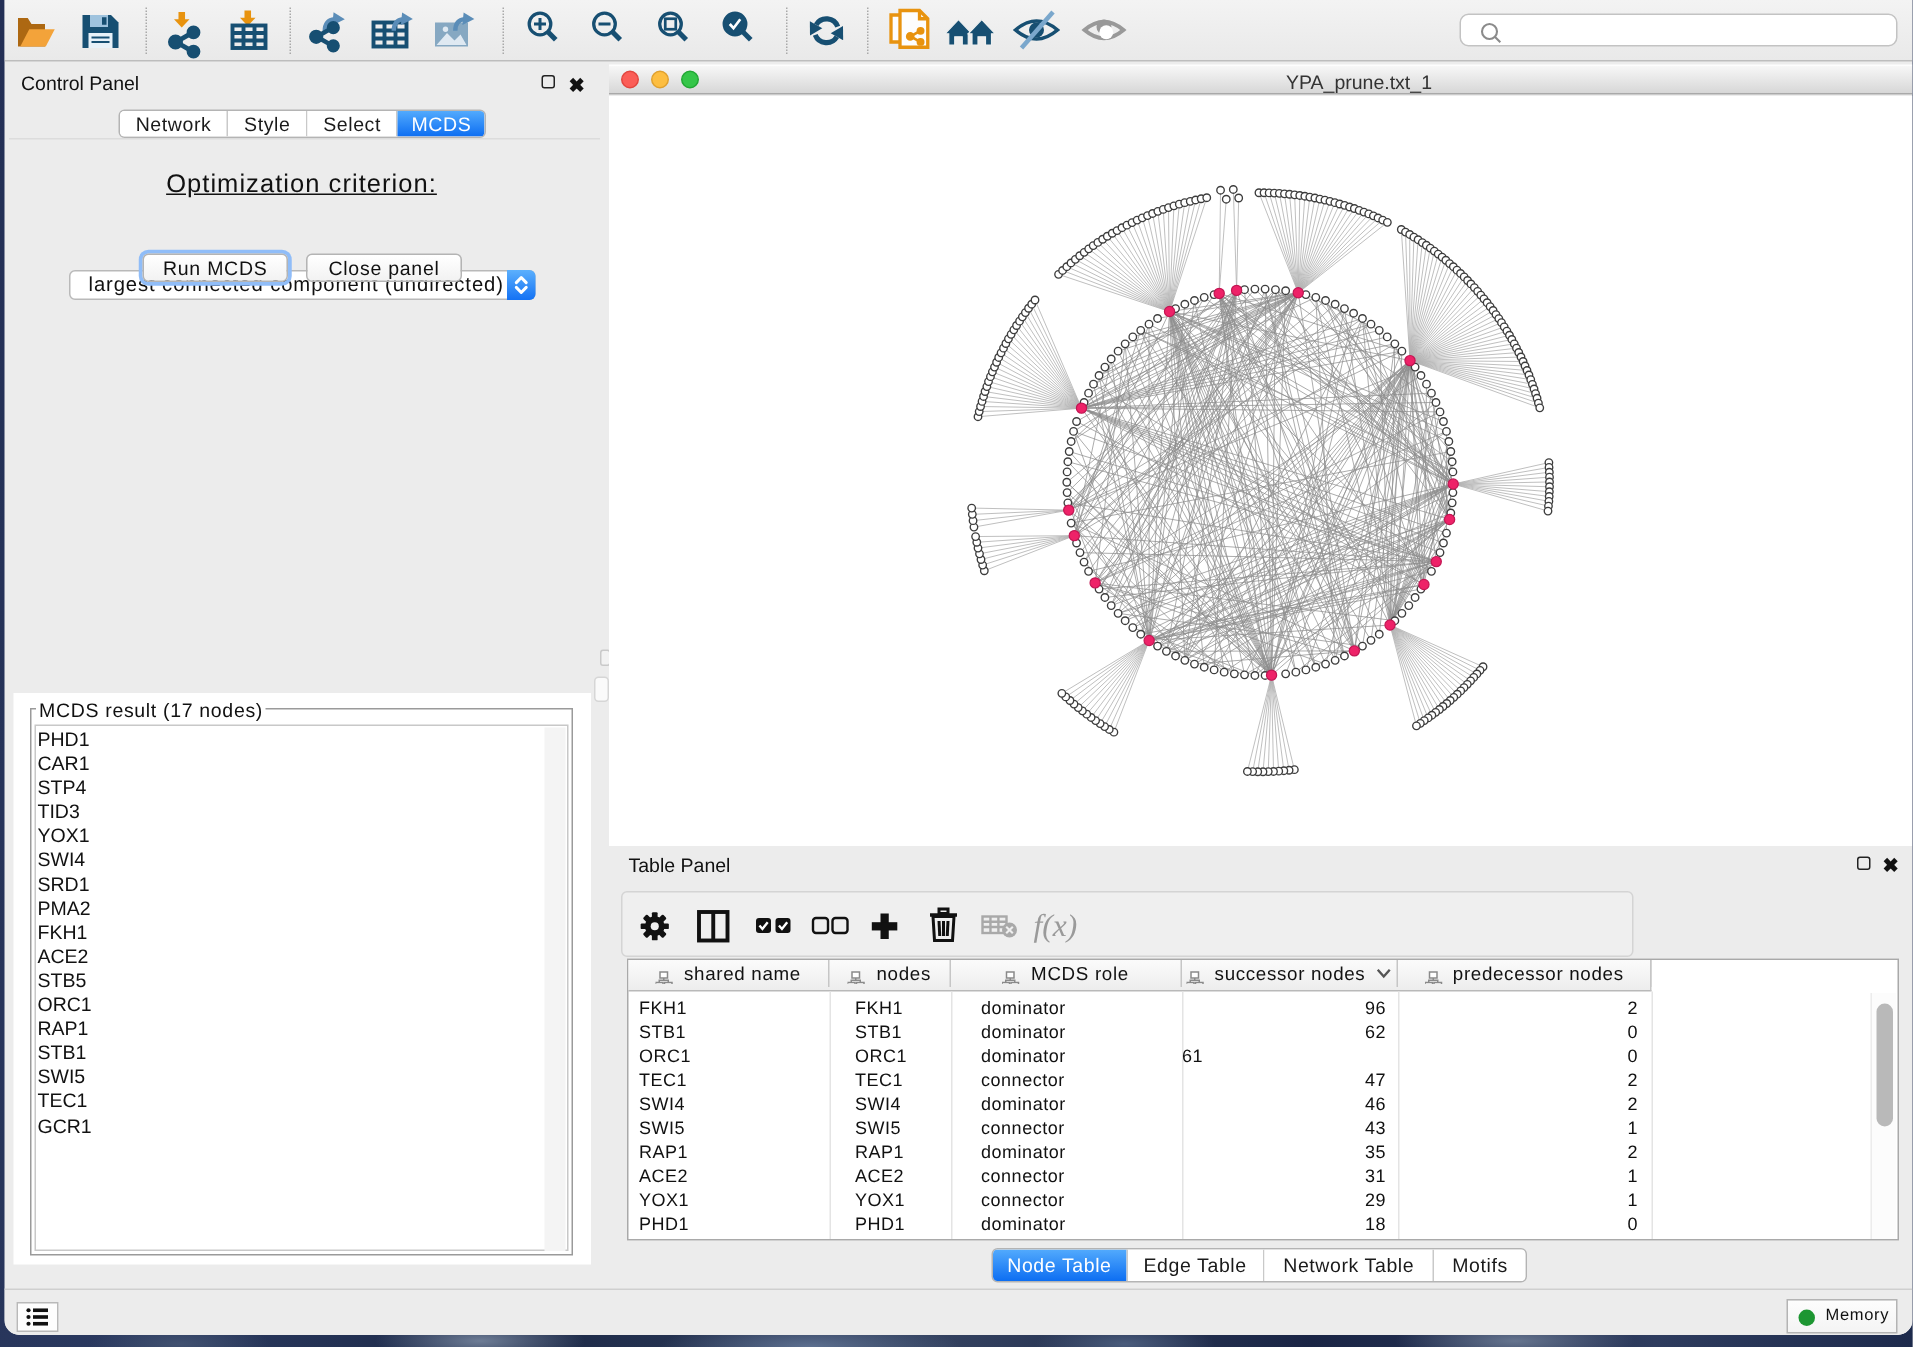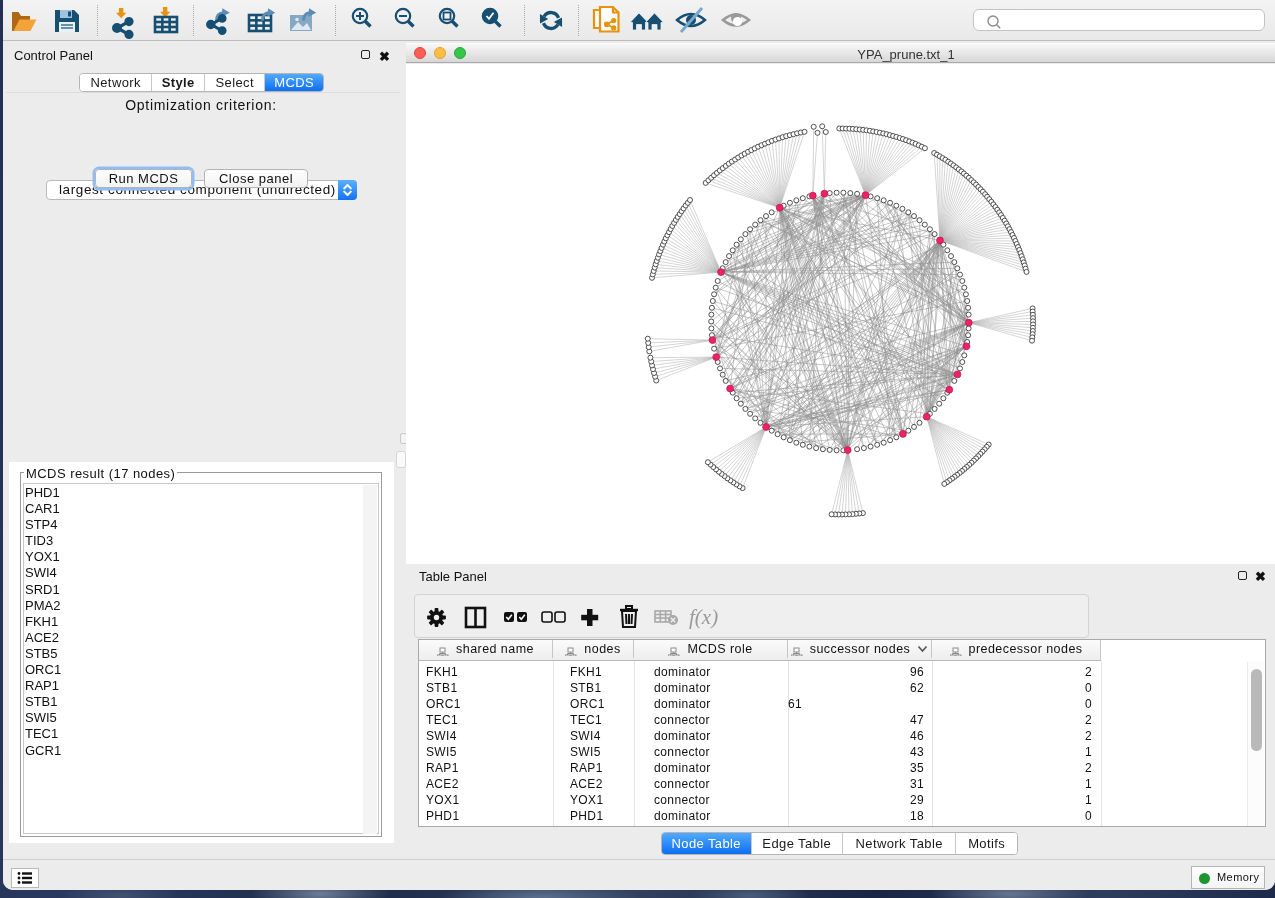--- a/index.html
+++ b/index.html
@@ -28,21 +28,21 @@
 
 .segbar { position:absolute; display:flex; height:19px; border:1px solid #b4b4b4; border-radius:4px;
   background:#fff; overflow:hidden; font-size:13px; }
 .seg { display:flex; align-items:center; justify-content:center; color:#1a1a1a; letter-spacing:0.4px;
   border-right:1px solid #c9c9c9; background:#fff; }
 .seg:last-child { border-right:none; }
 .seg.sel { background:linear-gradient(#52aafd,#0d6ef2); color:#fff; }
 
 #cp-content { position:absolute; left:3px; top:92px; width:394px; height:753px; background:#ececec;
   border-top:1px solid #dcdcdc; }
-#opt-label { position:absolute; left:-2px; top:97px; width:400px; letter-spacing:0.7px; text-align:center; font-size:14px; color:#111; }
+#opt-label { position:absolute; left:-2px; top:113px; width:400px; letter-spacing:0.7px; text-align:center; font-size:17px; color:#111;text-decoration:underline; }
 #dropdown { position:absolute; left:43px; top:136px; width:311px; height:20px; background:#fff;
   border:1px solid #b9b9b9; border-radius:4px; font-size:13px; color:#111;margin-top:44px; }
 #dropdown .dtext { position:absolute; left:12px; top:1px; font-size:13.5px; letter-spacing:0.6px; }
 #dropdown .spin { position:absolute; right:-1px; top:-1px; width:19px; height:20px; border-radius:0 4px 4px 0;
   background:linear-gradient(#5cb0fd,#1472f4); }
 .btn { position:absolute; height:19px; background:linear-gradient(#ffffff,#f2f2f2); border:1px solid #b4b4b4;
   border-radius:4px; font-size:13px; letter-spacing:0.5px; color:#111; text-align:center; line-height:17px; }
 #run-btn { left:92px; top:169px; width:97px; box-shadow:0 0 0 2.5px #90bdf8; }
 #close-btn { left:201px; top:169px; width:104px; }
 
@@ -220,21 +220,21 @@
       </svg>
     </div>
   </div>
 
   <div id="cp-title">Control Panel</div>
   <div class="winbtn-sq" style="left:358px; top:50px;"></div>
   <div class="winbtn-x" style="left:376px; top:50px;">✖</div>
 
   <div class="segbar" style="left:76px; top:73px; width:245px;">
     <div class="seg" style="width:73px;">Network</div>
-    <div class="seg" style="width:53px;font-weight:bold;">Style</div>
+    <div class="seg" style="width:53px;">Style</div>
     <div class="seg" style="width:61px;">Select</div>
     <div class="seg sel" style="width:58px;">MCDS</div>
   </div>
 
   <div id="cp-content"></div>
   <div id="opt-label">Optimization criterion:</div>
   <div id="dropdown">
     <div class="dtext">largest connected component (undirected)</div>
     <div class="spin">
       <svg width="17" height="18" viewBox="0 0 17 18" style="position:absolute;left:1px;top:1px">

